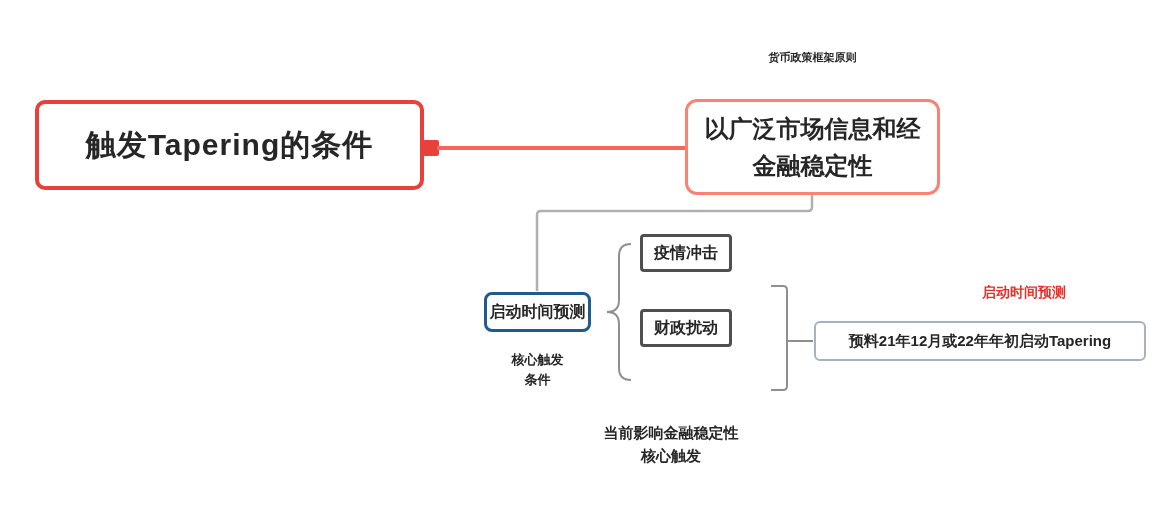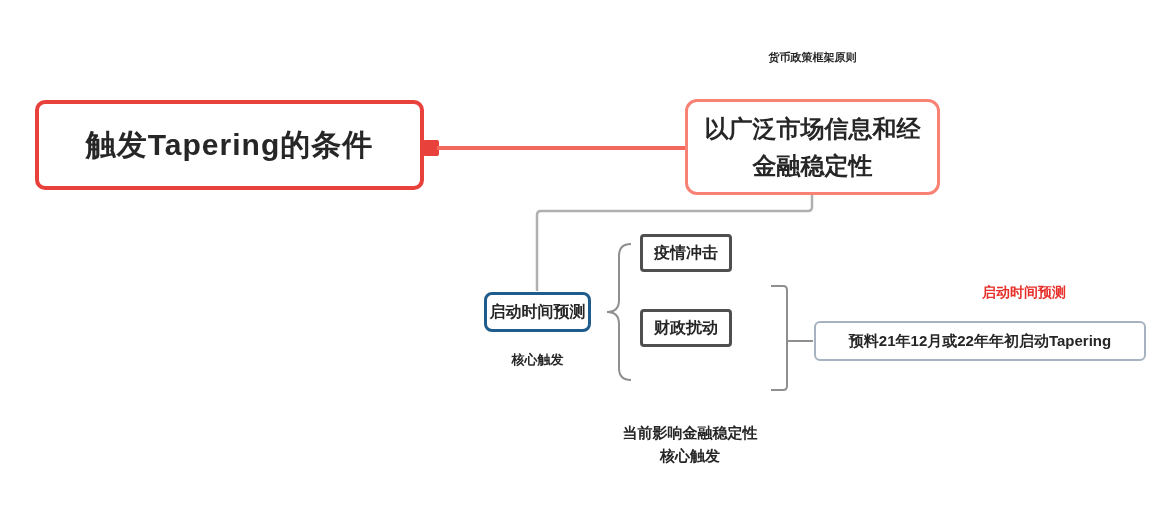--- a/index.html
+++ b/index.html
@@ -69,21 +69,21 @@
     font-size: 15px;
   }
   .caption {
     position: absolute;
     font-weight: 700;
     color: var(--text, #262626);
     text-align: center;
   }
   .policy-caption { left: 685px; top: 50px; width: 255px; font-size: 11px; }
   .stability-caption { left: 474px; top: 350px; width: 127px; font-size: 13px; line-height: 1.5; }
-  .factors-caption { left: 595px; top: 422px; width: 190px; font-size: 15px; line-height: 1.5; }
+  .factors-caption { left: 576px; top: 422px; width: 190px; font-size: 15px; line-height: 1.5; }
   .prediction-caption { left: 944px; top: 284px; width: 160px; font-size: 14px; color: var(--caption-red, #e8302a); }
   .line { display: block; }
   .red-square { fill: var(--root-border, #e8413c); }
   .red-line { stroke: var(--red-connector, #f2695c); stroke-width: 4; }
   .gray-line { stroke: var(--gray-connector, #b0b0b0); stroke-width: 2.5; fill: none; }
   .brace-line { stroke: #8f8f8f; stroke-width: 2; fill: none; }
 </style>
 </head>
 <body>
 
@@ -108,20 +108,21 @@
     <span class="line">以广泛市场信息和经</span>
     <span class="line">金融稳定性</span>
   </div>
 
   <div class="node stability-node">
     <span>启动时间预测</span>
   </div>
 
   <div class="caption stability-caption">
     <span class="line">核心触发</span>
+    <span class="line">条件</span>
   </div>
 
   <div class="node factor-node factor-0">
     <span>疫情冲击</span>
   </div>
   <div class="node factor-node factor-1">
     <span>财政扰动</span>
   </div>
 
   <div class="caption factors-caption">

